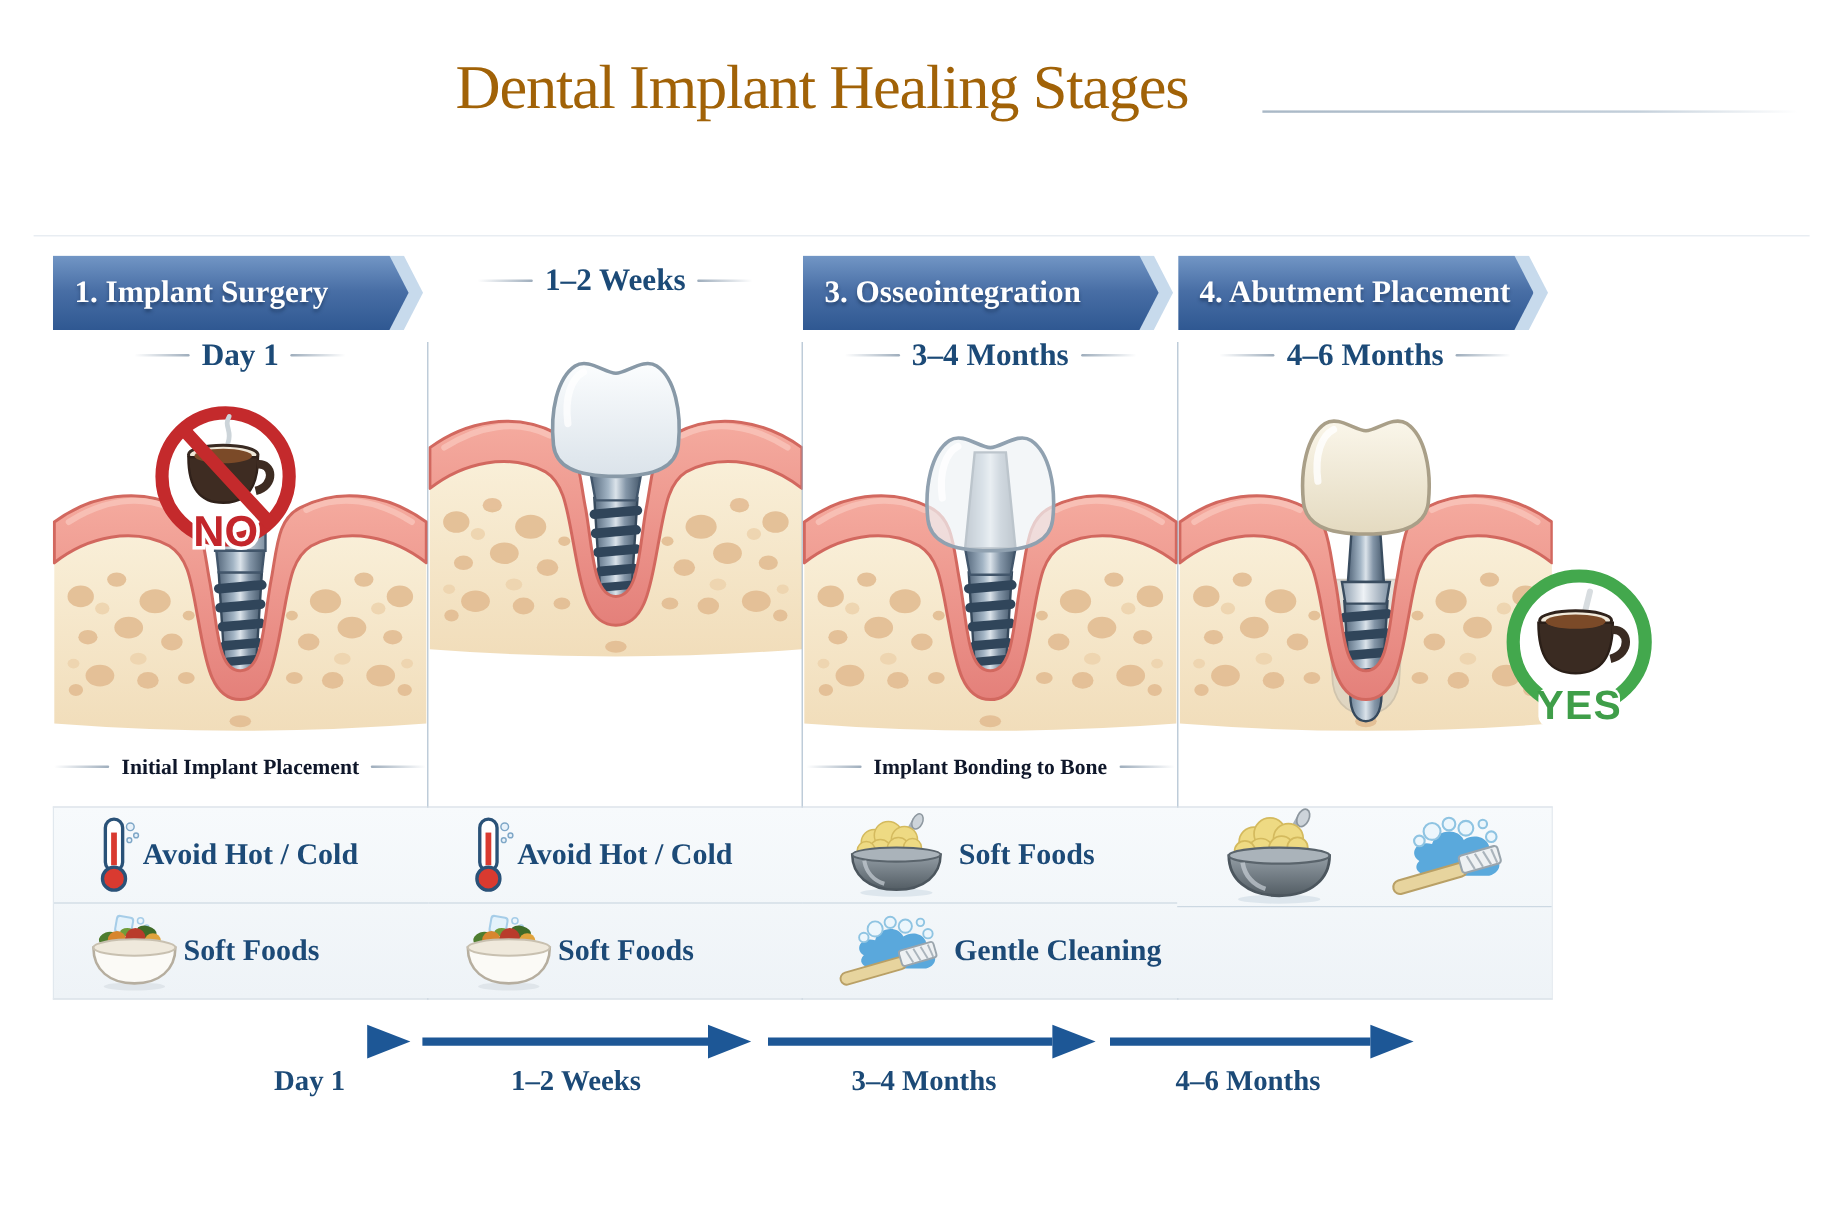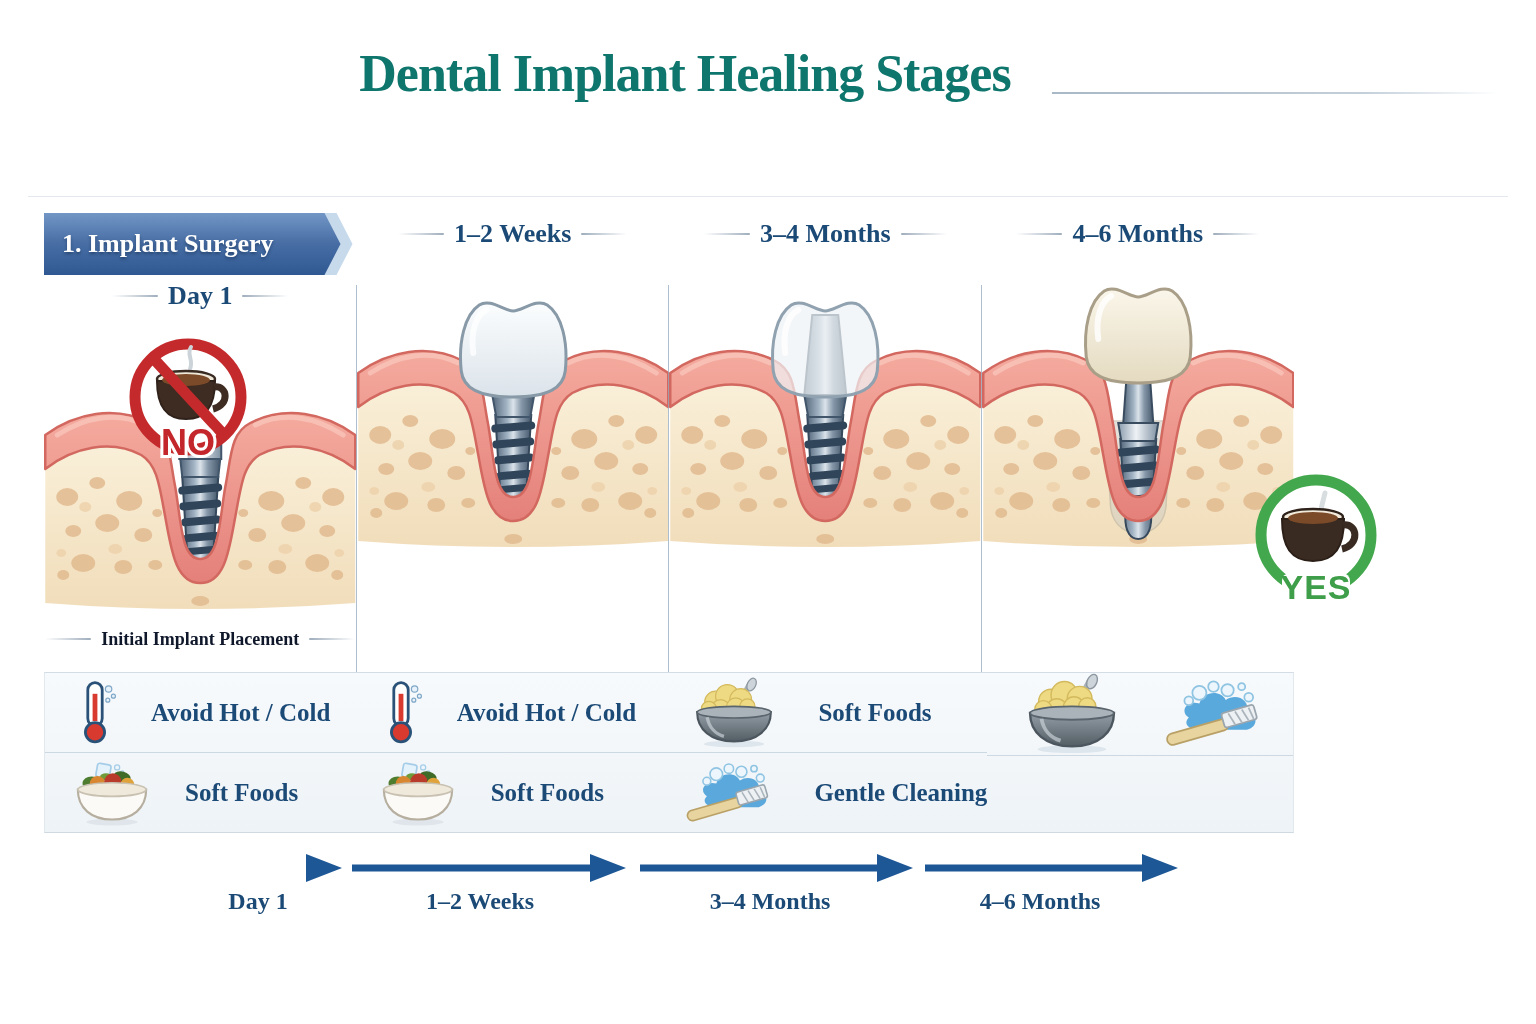--- a/index.html
+++ b/index.html
@@ -1,20 +1,20 @@
 <!DOCTYPE html>
 <html><head>
 <meta charset="utf-8">
 <style>
   html,body{margin:0;padding:0;background:#fff;}
   .page{position:relative;width:1536px;height:1024px;background:#ffffff;overflow:hidden;
         font-family:"Liberation Serif",serif;color:#1c4a77;}
   
   .title-wrap{position:absolute;top:44px;left:0;width:1370px;text-align:center;}
-  .title{font-size:52px;font-weight:bold;color:#0f766e;letter-spacing:-1px;margin:0;}
+  .title{font-size:52px;font-weight:normal;color:#a16207;letter-spacing:-1px;margin:0;}
   .title-rule{position:absolute;top:92px;left:1052px;width:446px;height:2px;
               background:linear-gradient(90deg,#a9b8c6,#c3cfda 70%,rgba(195,207,218,0));}
   .top-rule{position:absolute;top:196px;left:28px;right:28px;height:1px;background:#e3e9ef;}
   
   .stage-grid{position:absolute;top:213px;left:44px;width:1250px;
               display:grid;grid-template-columns:repeat(4,1fr);}
   .stage-col{position:relative;text-align:right;}
   .banner-wrap{position:relative;height:62px;margin-right:4px;}
   .banner-light{position:absolute;inset:0;background:#c7daec;
        clip-path:polygon(0 0,calc(100% - 16px) 0,100% 50%,calc(100% - 16px) 100%,0 100%);}
@@ -37,21 +37,21 @@
   .badge-yes{top:252px;left:258px;width:152px;height:164px;}
   
   .vline{position:absolute;top:285px;height:548px;width:1px;background:#93a9bf;opacity:.75;}
   
   .care-panel{position:absolute;top:672px;left:44px;width:1250px;height:161px;box-sizing:border-box;
       background:linear-gradient(180deg,#f7fafc,#eef3f7);
       border-top:1px solid #d4dde5;border-bottom:1px solid #cfd9e2;
       border-left:1px solid #e1e8ee;border-right:1px solid #e1e8ee;
       display:grid;grid-template-columns:repeat(4,1fr);}
   .care-col{display:flex;flex-direction:column;}
-  .care-row{flex:1;display:flex;align-items:center;gap:32px;padding-left:26px;}
+  .care-row{flex:1;display:flex;align-items:center;gap:0;padding-left:26px;}
   .care-row.divider{border-bottom:1px solid #ccd8e2;}
   .care-label{font-size:25px;font-weight:bold;color:#1c4a77;white-space:nowrap;}
   .ic{flex:0 0 auto;}
   
   .timeline{position:absolute;top:850px;left:0;width:1536px;height:90px;}
   .tl-svg{display:block;width:1536px;height:36px;}
   .tl-label{position:absolute;top:38px;transform:translateX(-50%);
             font-size:24px;font-weight:bold;color:#1c4a77;white-space:nowrap;}
   .defs-holder{position:absolute;width:0;height:0;overflow:hidden;}
 </style>
@@ -283,37 +283,54 @@
         <use href="#bone-tissue"></use>
         <use href="#screw"></use>
         <path d="M134,140 L176,140 L172,162 L138,162 Z" fill="url(#metal)" stroke="#42566b" stroke-width="2"></path>
         <use href="#gum-band"></use>
         <use href="#crownShape" fill="url(#crownGrad)" stroke="#8899a7" stroke-width="3"></use>
         <path d="M115,98 C112,76 118,60 128,55" fill="none" stroke="#ffffff" stroke-width="6" stroke-linecap="round" opacity="0.75"></path>
       </svg>
     </div>
 
     <div class="stage-col">
+      <div class="banner-wrap">
+        <div class="banner-light"></div>
+        <div class="banner">
+            <span>3. Osseointegration</span>
+          </div>
+      </div>
       <div class="rowline">
         <span class="sep l"></span>
         <span class="time-label">3–4 Months</span>
         <span class="sep r"></span>
       </div>
       <svg class="illus" viewBox="0 0 310 300">
         <use href="#bone-tissue"></use>
         <use href="#screw"></use>
         <path d="M134,140 L176,140 L172,162 L138,162 Z" fill="url(#metal)" stroke="#42566b" stroke-width="2"></path>
         <use href="#gum-band"></use>
         <path d="M142,60 L168,60 L176,140 L134,140 Z" fill="url(#metal)" stroke="#3c4f63" stroke-width="2"></path>
         <use href="#crownShape" fill="#eef2f5" fill-opacity="0.72" stroke="#90a1b0" stroke-width="3"></use>
         <path d="M115,98 C112,76 118,60 128,55" fill="none" stroke="#ffffff" stroke-width="6" stroke-linecap="round" opacity="0.8"></path>
       </svg>
+      <div class="rowline caption-row">
+        <span class="sep l"></span>
+        <span class="caption">Implant Bonding to Bone</span>
+        <span class="sep r"></span>
+      </div>
     </div>
 
     <div class="stage-col">
+      <div class="banner-wrap">
+        <div class="banner-light"></div>
+        <div class="banner">
+            <span>4. Abutment Placement</span>
+          </div>
+      </div>
       <div class="rowline">
         <span class="sep l"></span>
         <span class="time-label">4–6 Months</span>
         <span class="sep r"></span>
       </div>
       <svg class="illus" viewBox="0 0 310 300">
         <use href="#bone-tissue"></use>
         <path d="M122,166 L188,166 L183,246 C183,266 172,278 155,278 C138,278 127,266 127,246 Z" fill="#d4d0c4" opacity="0.6" stroke="#b9b2a2" stroke-width="1.5"></path>
         <use href="#screw" transform="translate(0,24)"></use>
         <path d="M144,112 L166,112 L170,168 L140,168 Z" fill="url(#metal)" stroke="#3a4d60" stroke-width="2"></path>

